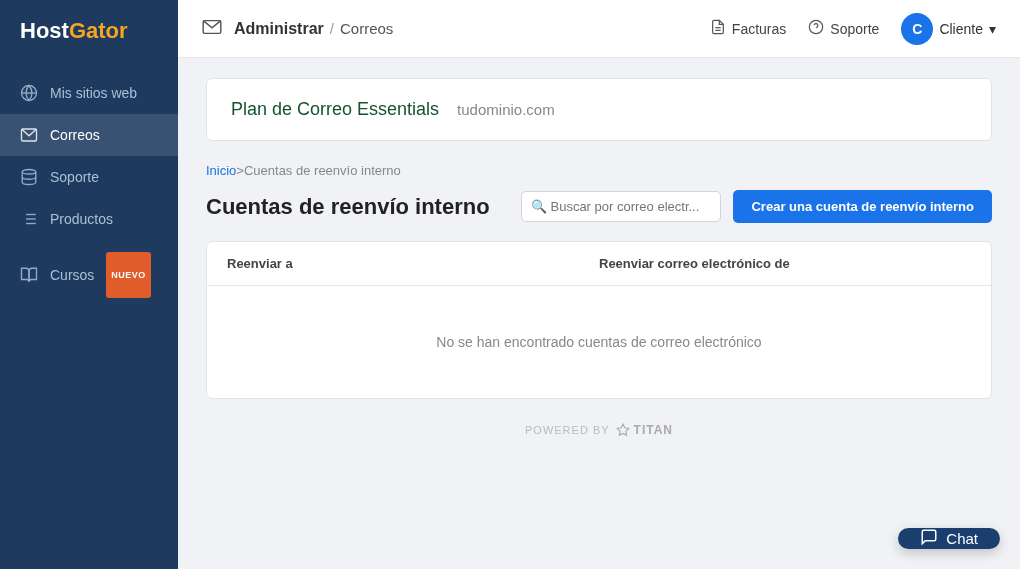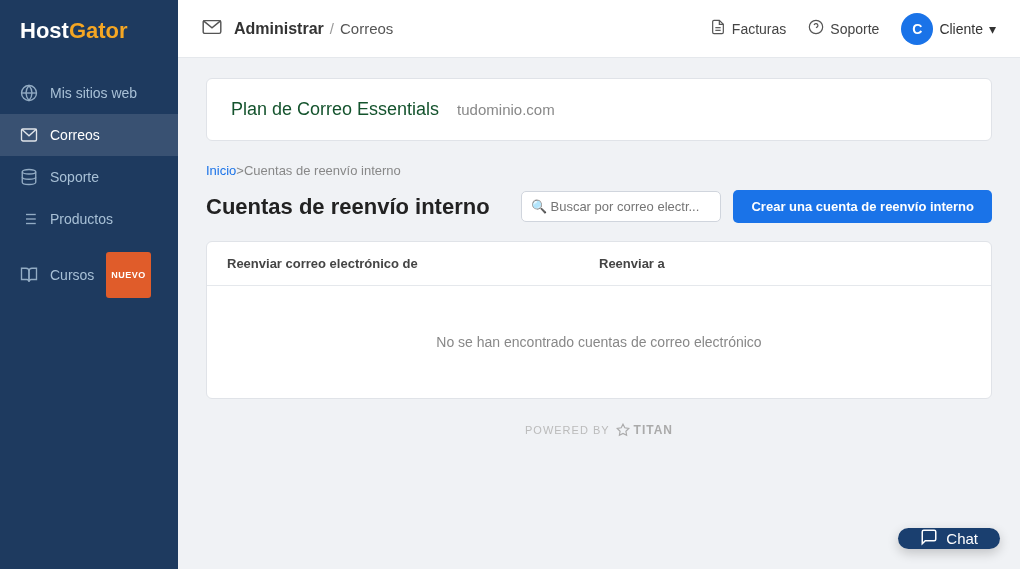--- a/index.html
+++ b/index.html
@@ -420,22 +420,22 @@
         <div class="search-input-wrap">
           <span class="search-icon-inner">🔍</span>
           <input class="search-input" type="text" placeholder="Buscar por correo electr..." style="">
         </div>
         <button class="btn-create">Crear una cuenta de reenvío interno</button>
       </div>
     </div>
 
     <div class="table-card">
       <div class="table-header-row">
+        <span class="th th-to">Reenviar a</span>
         <span class="th th-from">Reenviar correo electrónico de</span>
-        <span class="th th-to">Reenviar a</span>
       </div>
       <div class="table-empty">No se han encontrado cuentas de correo electrónico</div>
     </div>
 
     <div class="powered-by">
       <span>POWERED BY</span>
       <span class="titan-logo">
         <svg width="14" height="14" viewBox="0 0 24 24" fill="none" stroke="#aaa" stroke-width="2">
           <polygon points="12,2 15.09,8.26 22,9.27 17,14.14 18.18,21.02 12,17.77 5.82,21.02 7,14.14 2,9.27 8.91,8.26 12,2"></polygon>
         </svg>

